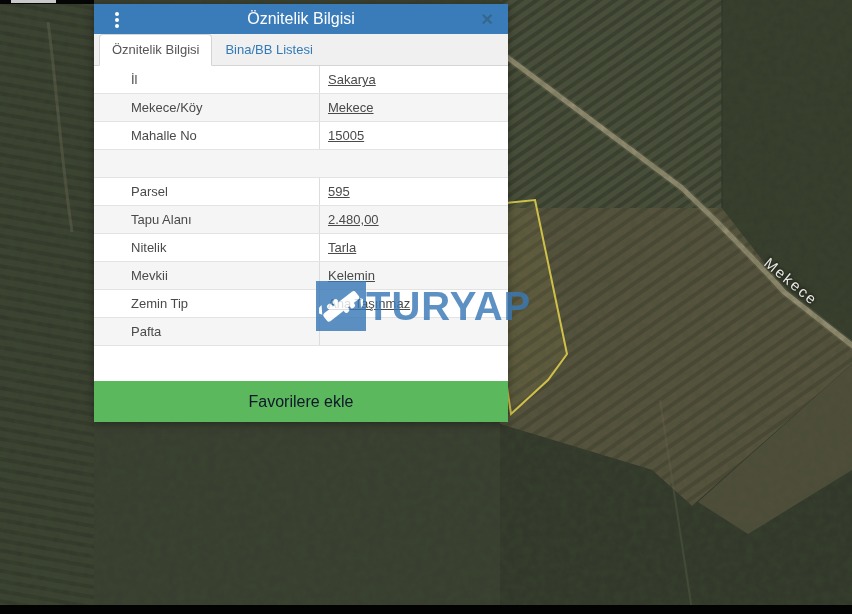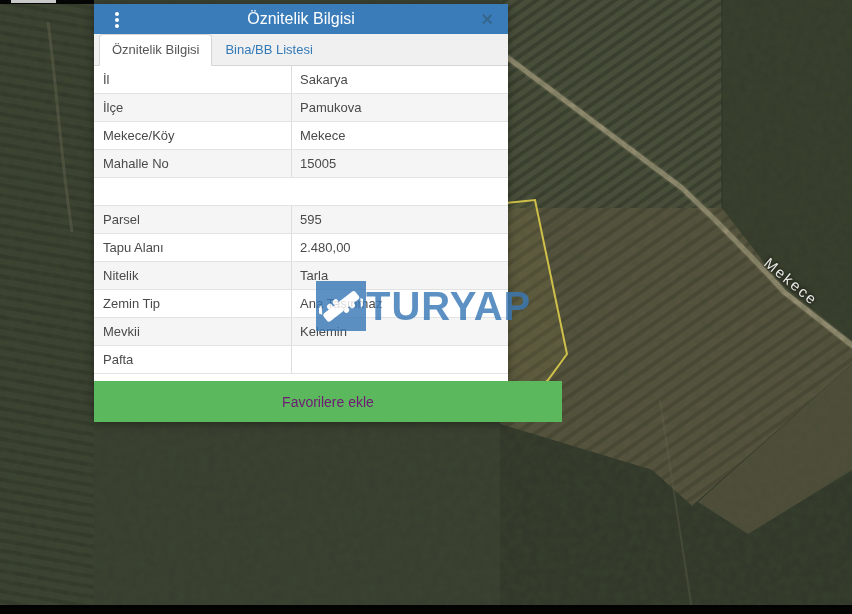--- a/index.html
+++ b/index.html
@@ -32,28 +32,28 @@
   .tabs{height:31px;background:#f0f0f0;border-bottom:1px solid #d5d5d5;
         display:flex;align-items:flex-end;padding-left:5px;}
   .tab{font-size:13px;padding:7px 12px 8px;cursor:pointer;border-radius:4px 4px 0 0;
        margin-bottom:-1px;}
   .tab.active{background:#fff;border:1px solid #d5d5d5;border-bottom:1px solid #fff;
               color:#555;}
   .tab.inactive{color:#337ab7;border:1px solid transparent;}
 
   .tbl{position:absolute;left:0;top:62px;width:414px;}
   .trow{display:flex;height:27px;border-bottom:1px solid #e3e3e3;align-items:center;
-        font-size:13px;color:#4a4a4a;background:#fff;}
+        font-size:13px;color:#4a4a4a;background:#fff;padding-left:28px;}
   .trow:nth-child(even){background:#f5f5f5;}
   .tlabel{width:188px;padding-left:9px;border-right:1px solid #ddd;height:100%;
           display:flex;align-items:center;}
-  .tvalue{flex:1;padding-left:8px;height:100%;display:flex;align-items:center;}
+  .tvalue{flex:1;padding-left:8px;height:100%;display:flex;align-items:center;text-decoration:underline;}
 
-  .fav-button{position:absolute;left:0;top:377px;width:468px;height:41px;background:#5cb85c;
-              color:#701a75;font-size:14px;border:none;display:flex;align-items:center;
+  .fav-button{position:absolute;left:0;top:377px;width:414px;height:41px;background:#5cb85c;
+              color:#0f172a;font-size:16px;border:none;display:flex;align-items:center;
               justify-content:center;cursor:pointer;font-family:"Liberation Sans",sans-serif;}
 
   
   .watermark{position:absolute;left:316px;top:281px;z-index:3;display:flex;
              align-items:center;opacity:.82;pointer-events:none;justify-content:flex-end;}
   .wm-box{width:50px;height:50px;background:#3b79b6;display:flex;align-items:center;
           justify-content:center;}
   .wm-text{color:#3b79b6;font-size:40px;font-weight:bold;letter-spacing:1px;
            line-height:50px;}
 </style>
@@ -131,24 +131,20 @@
       <div class="tab active">Öznitelik Bilgisi</div>
       <div class="tab inactive">Bina/BB Listesi</div>
     </div>
 
     <div class="tbl" id="attrTable">
         <div class="trow">
           <div class="tlabel">İl</div>
           <div class="tvalue">Sakarya</div>
         </div>
         <div class="trow">
-          <div class="tlabel">İlçe</div>
-          <div class="tvalue">Pamukova</div>
-        </div>
-        <div class="trow">
           <div class="tlabel">Mekece/Köy</div>
           <div class="tvalue">Mekece</div>
         </div>
         <div class="trow">
           <div class="tlabel">Mahalle No</div>
           <div class="tvalue">15005</div>
         </div>
         <div class="trow">
           <div class="tvalue"></div>
         </div>
@@ -158,26 +154,26 @@
         </div>
         <div class="trow">
           <div class="tlabel">Tapu Alanı</div>
           <div class="tvalue">2.480,00</div>
         </div>
         <div class="trow">
           <div class="tlabel">Nitelik</div>
           <div class="tvalue">Tarla</div>
         </div>
         <div class="trow">
+          <div class="tlabel">Mevkii</div>
+          <div class="tvalue">Kelemin</div>
+        </div>
+        <div class="trow">
           <div class="tlabel">Zemin Tip</div>
           <div class="tvalue">Ana Taşınmaz</div>
-        </div>
-        <div class="trow">
-          <div class="tlabel">Mevkii</div>
-          <div class="tvalue">Kelemin</div>
         </div>
         <div class="trow">
           <div class="tlabel">Pafta</div>
         </div>
       </div>
 
     <button class="fav-button">Favorilere ekle</button>
   </div>
 
   <div class="watermark">

